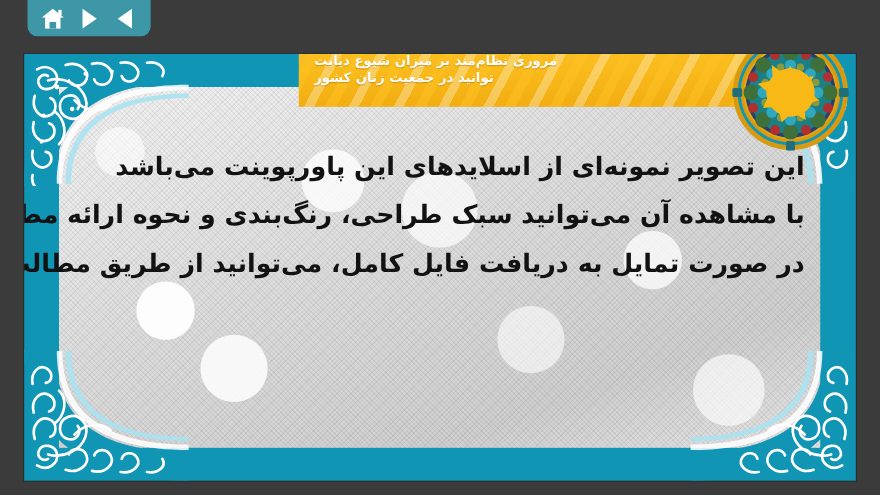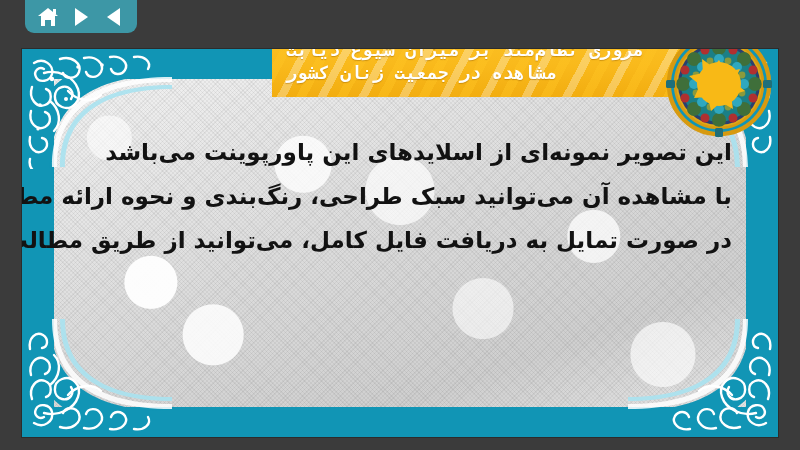--- a/index.html
+++ b/index.html
@@ -85,27 +85,26 @@
         rgba(255,196,35,.45) 17px 26px,
         rgba(255,255,255,0) 26px 36px),
       linear-gradient(180deg,#fcc226 0%,#f9b91b 55%,#f2ad10 100%);
     box-sizing:border-box;
     display:flex;flex-direction:column;align-items:flex-end;justify-content:center;
     padding:2px 80px 2px 14px;
     z-index:6;
   }
   .title-line{
     color:#ffffff;
-    font-size:18px;
+    font-size:12px;
     line-height:1.28;
     font-weight:bold;
     white-space:nowrap;
     text-shadow:0 1px 1px rgba(150,95,0,.45);
     direction:rtl;
-    font-family:Liberation Mono, monospace;
   }
 
   
   #medallion{
     position:absolute;right:6px;top:-18px;width:106px;height:106px;z-index:8;
   }
 
   
   #body-text{
     position:absolute;right:46px;top:92px;left:46px;
@@ -224,21 +223,21 @@
         <path d="M10,38 c-4,12 5,21 13,18 c8,-3 7,-14 1,-16"></path>
         <path d="M9,62 c-3,12 6,20 14,16 c7,-4 6,-13 0,-15"></path>
         <path d="M8,88 c-2,11 6,18 13,14 c6,-4 5,-12 -1,-13"></path>
         <path d="M22,24 c14,-4 30,4 34,16 c4,12 -6,22 -16,18 c-10,-4 -9,-18 0,-20 c8,-2 13,6 9,12"></path>
         <path d="M46,42 c9,10 24,12 33,4"></path>
       </g>
     </svg>
 
     <div id="title-banner">
       <div class="title-line">مروری نظام‌مند بر میزان شیوع دیابت</div>
-      <div class="title-line">مشاهده در جمعیت زنان کشور</div>
+      <div class="title-line">توانید در جمعیت زنان کشور</div>
     </div>
 
     <svg id="medallion" viewBox="0 0 106 106">
       <circle cx="53" cy="53" r="51" fill="#d79a10"></circle>
       <circle cx="53" cy="53" r="48" fill="#1195b5"></circle>
       <circle cx="53" cy="53" r="44" fill="#e0a818"></circle>
       <circle cx="53" cy="53" r="41" fill="#2b3f6e"></circle>
       <g>
         <circle cx="53" cy="53" r="38" fill="#1b7f86"></circle>
         <g fill="#3f6f3a">

